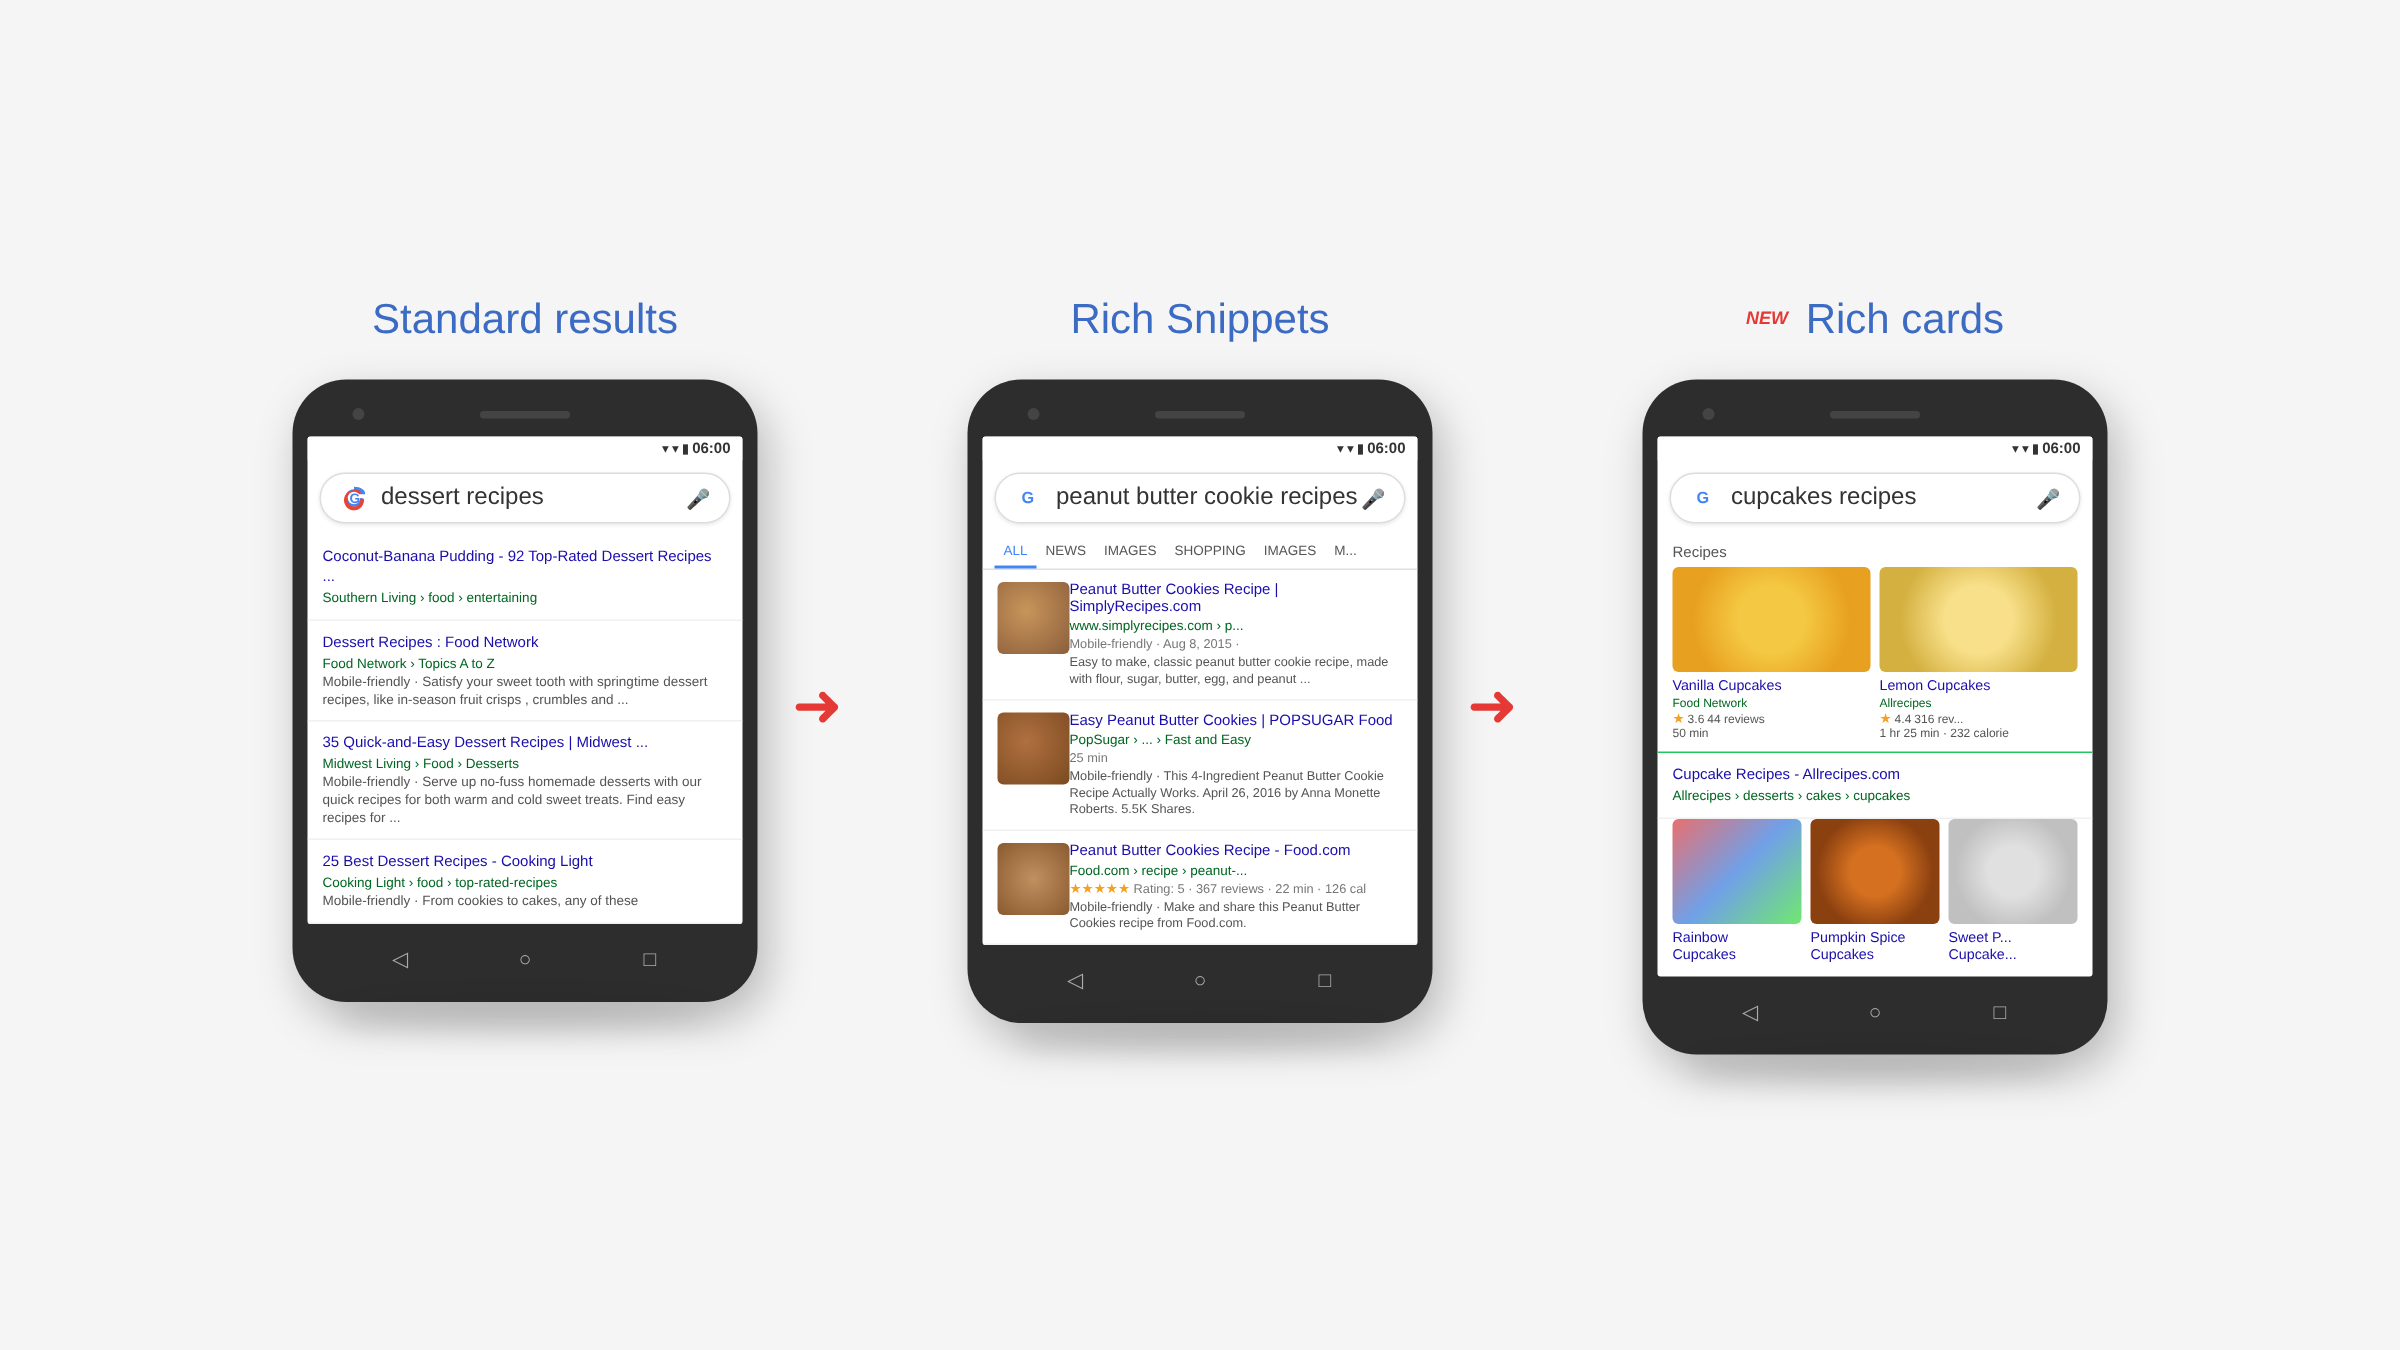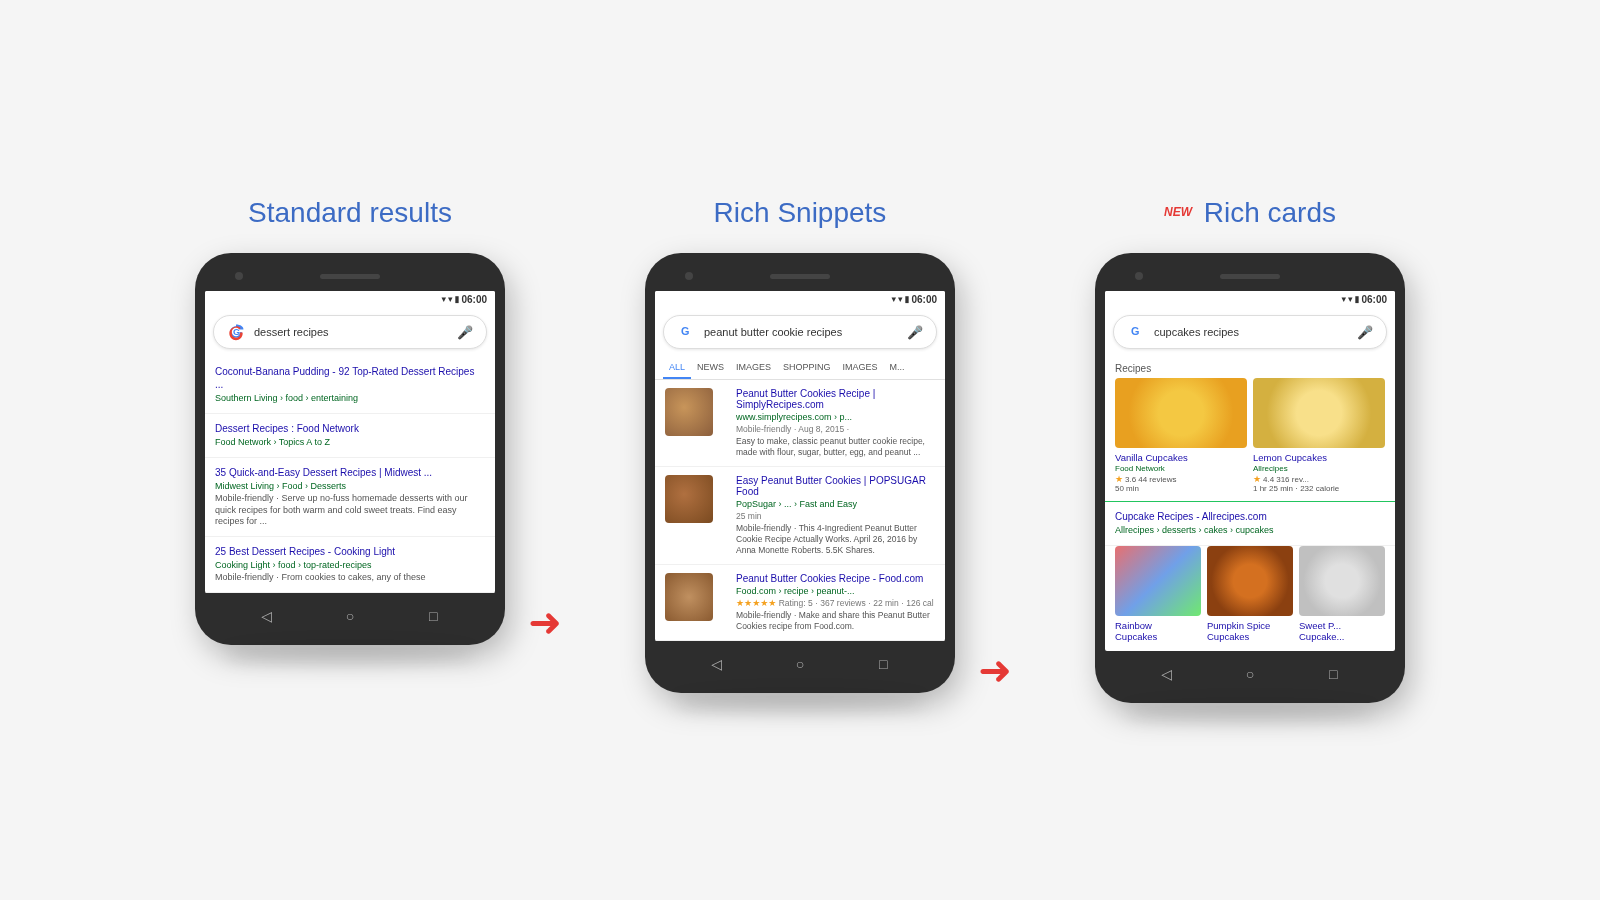--- a/index.html
+++ b/index.html
@@ -130,21 +130,21 @@
       background: #fff;
     }
     .google-g {
       width: 20px;
       height: 20px;
       margin-right: 8px;
       flex-shrink: 0;
     }
     .search-text {
       flex: 1;
-      font-size: 11px;
+      font-size: 16px;
       color: #333;
     }
     .mic-icon {
       color: #4285f4;
       font-size: 13px;
     }
     
     .result-item {
       padding: 8px 10px;
       border-bottom: 1px solid #f0f0f0;
@@ -163,21 +163,21 @@
     .result-snippet {
       font-size: 9px;
       color: #545454;
       line-height: 1.3;
     }
     
     .snippet-item {
       padding: 8px 10px;
       border-bottom: 1px solid #f0f0f0;
       display: flex;
-      gap: 23px;
+      gap: 0;
       align-items: flex-start;
     }
     .snippet-thumb {
       width: 48px;
       height: 48px;
       background: #c8a882;
       border-radius: 4px;
       flex-shrink: 0;
       overflow: hidden;
       display: flex;
@@ -296,21 +296,21 @@
       background: linear-gradient(135deg, #e87070, #70a0e8, #70e870);
     }
     .cupcake-pumpkin {
       background: radial-gradient(circle, #d47020 30%, #8b4010 70%);
     }
     .cupcake-sweet {
       background: radial-gradient(circle, #e0e0e0 30%, #c0c0c0 70%);
     }
     .section-wrap {
       display: flex;
-      align-items: flex-end;
+      align-items: flex-start;
       gap: 0;
     }
   </style>
 </head>
 <body>
 
 <div class="page-container">
 
   <div class="section-wrap">
     <div class="phone-section">
@@ -340,20 +340,21 @@
             <span class="mic-icon">🎤</span>
           </div>
 
           <div class="result-item">
             <div class="result-title">Coconut-Banana Pudding - 92 Top-Rated Dessert Recipes ...</div>
             <div class="result-url">Southern Living › food › entertaining</div>
           </div>
           <div class="result-item">
             <div class="result-title">Dessert Recipes : Food Network</div>
             <div class="result-url">Food Network › Topics A to Z</div>
+            <div class="result-snippet">Mobile-friendly · Satisfy your sweet tooth with springtime dessert recipes, like in-season fruit crisps , crumbles and ...</div>
           </div>
           <div class="result-item">
             <div class="result-title">35 Quick-and-Easy Dessert Recipes | Midwest ...</div>
             <div class="result-url">Midwest Living › Food › Desserts</div>
             <div class="result-snippet">Mobile-friendly · Serve up no-fuss homemade desserts with our quick recipes for both warm and cold sweet treats. Find easy recipes for ...</div>
           </div>
           <div class="result-item">
             <div class="result-title">25 Best Dessert Recipes - Cooking Light</div>
             <div class="result-url">Cooking Light › food › top-rated-recipes</div>
             <div class="result-snippet">Mobile-friendly · From cookies to cakes, any of these</div>

